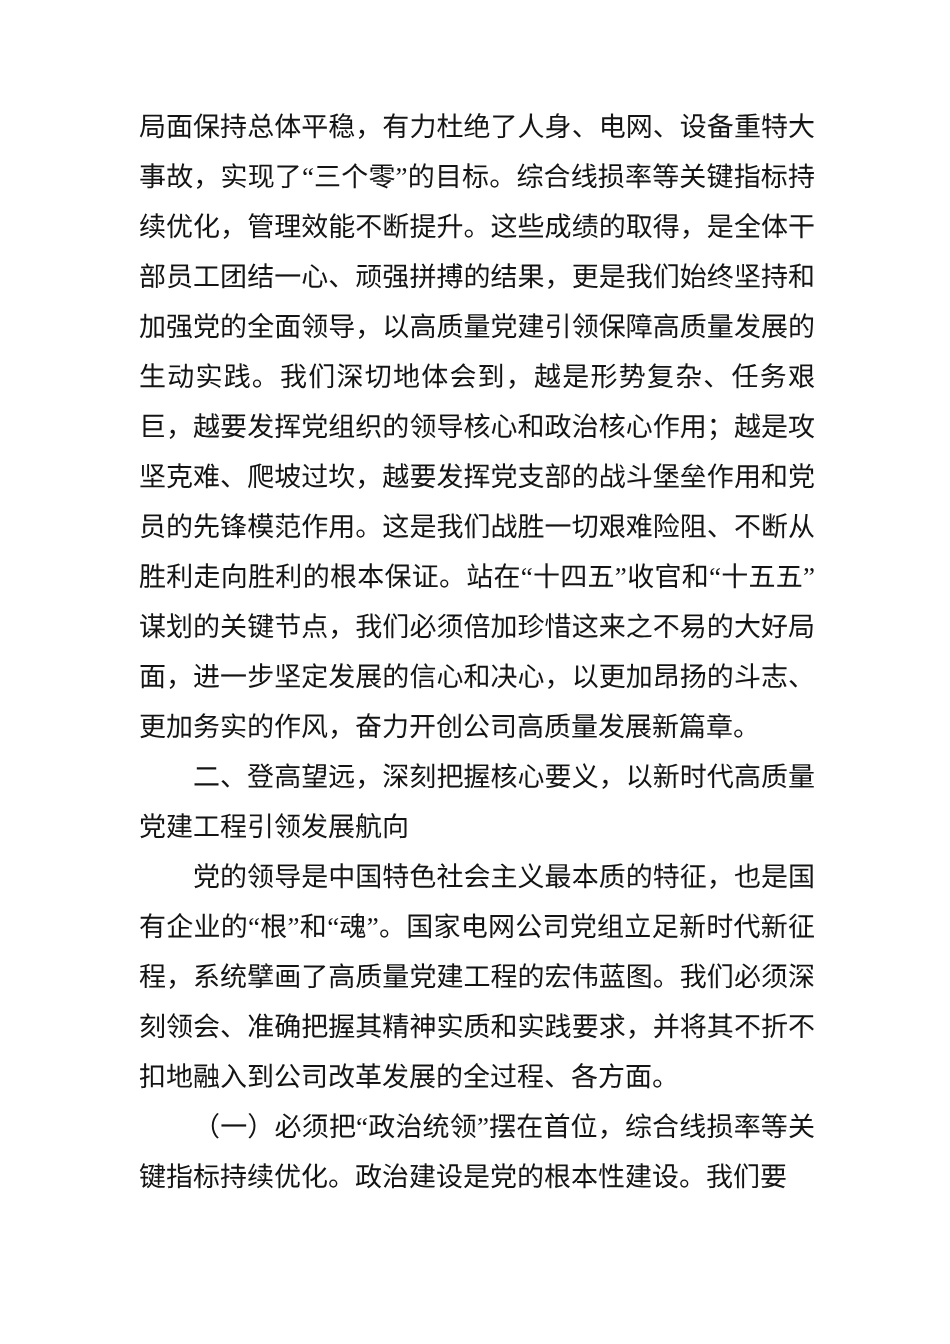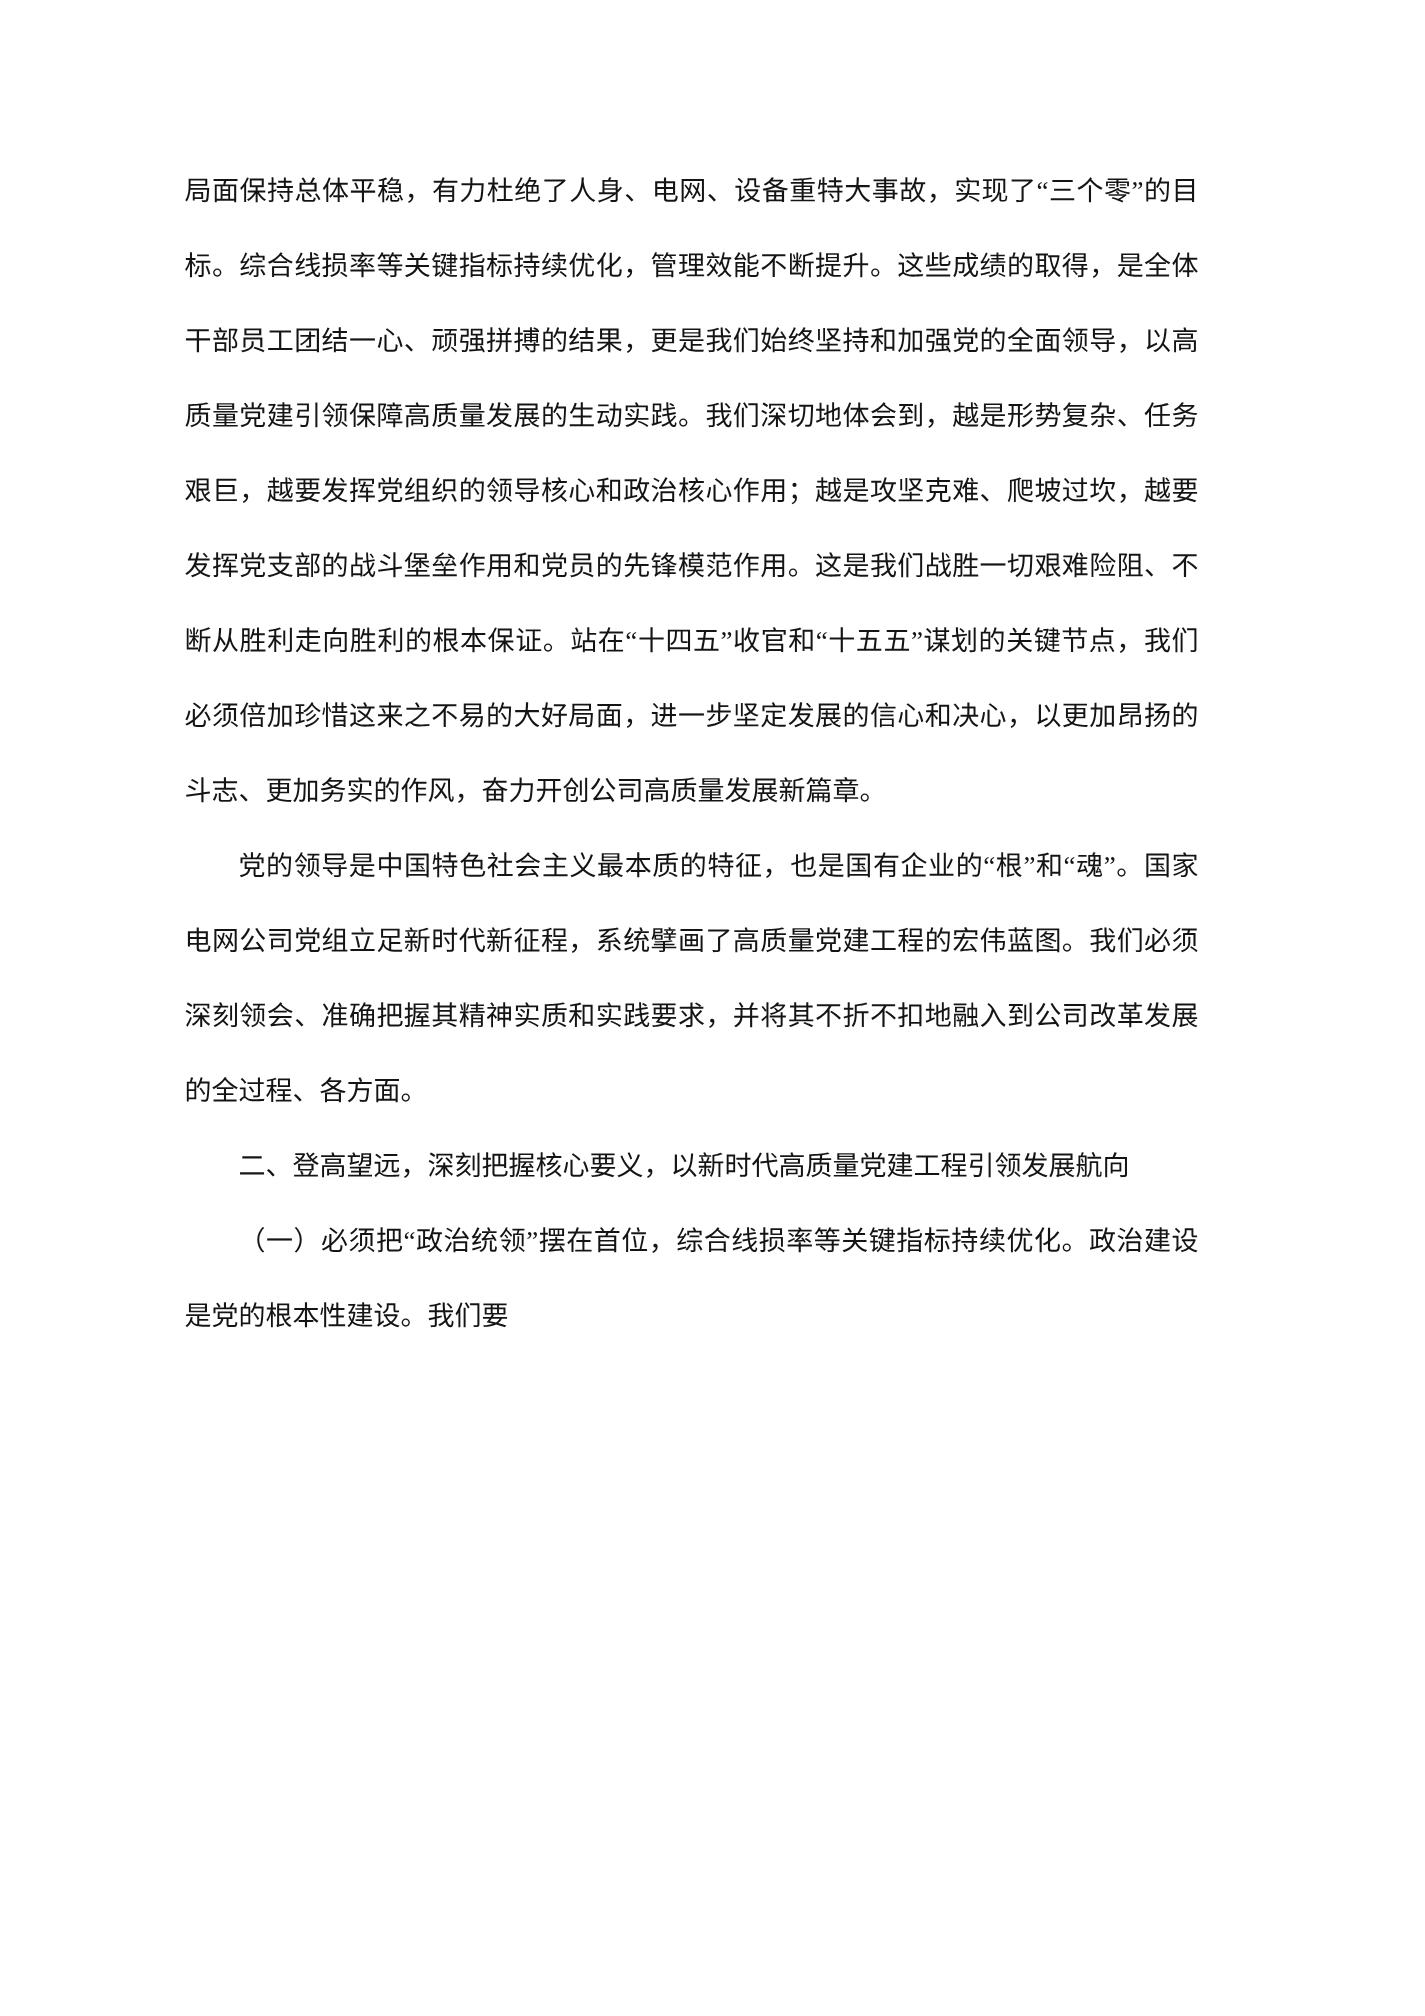--- a/index.html
+++ b/index.html
@@ -9,42 +9,42 @@
   }
   .page {
     position: relative;
     width: 950px;
     height: 1344px;
     background: #ffffff;
     overflow: hidden;
   }
   .text-block {
     position: absolute;
-    left: 123px;
+    left: 139px;
     top: 102px;
     width: 676px;
     font-family: "Liberation Serif", "DejaVu Serif", serif;
-    font-size: 18px;
+    font-size: 27px;
     line-height: 50px;
     color: #141414;
     text-align: justify;
     letter-spacing: 0;
   }
   .text-block p {
     margin: 0;
     padding: 0;
     word-break: break-all;
   }
   .text-block p.indent {
     text-indent: 2em;
   }
 </style>
 </head>
 <body>
 
 <div class="page">
   <div class="text-block">
     <p>局面保持总体平稳，有力杜绝了人身、电网、设备重特大事故，实现了“三个零”的目标。综合线损率等关键指标持续优化，管理效能不断提升。这些成绩的取得，是全体干部员工团结一心、顽强拼搏的结果，更是我们始终坚持和加强党的全面领导，以高质量党建引领保障高质量发展的生动实践。我们深切地体会到，越是形势复杂、任务艰巨，越要发挥党组织的领导核心和政治核心作用；越是攻坚克难、爬坡过坎，越要发挥党支部的战斗堡垒作用和党员的先锋模范作用。这是我们战胜一切艰难险阻、不断从胜利走向胜利的根本保证。站在“十四五”收官和“十五五”谋划的关键节点，我们必须倍加珍惜这来之不易的大好局面，进一步坚定发展的信心和决心，以更加昂扬的斗志、更加务实的作风，奋力开创公司高质量发展新篇章。</p>
+    <p class="indent">二、登高望远，深刻把握核心要义，以新时代高质量党建工程引领发展航向</p>
     <p class="indent">党的领导是中国特色社会主义最本质的特征，也是国有企业的“根”和“魂”。国家电网公司党组立足新时代新征程，系统擘画了高质量党建工程的宏伟蓝图。我们必须深刻领会、准确把握其精神实质和实践要求，并将其不折不扣地融入到公司改革发展的全过程、各方面。</p>
-    <p class="indent">二、登高望远，深刻把握核心要义，以新时代高质量党建工程引领发展航向</p>
     <p class="indent">（一）必须把“政治统领”摆在首位，综合线损率等关键指标持续优化。政治建设是党的根本性建设。我们要</p>
   </div>
 </div>
 
 </body></html>

